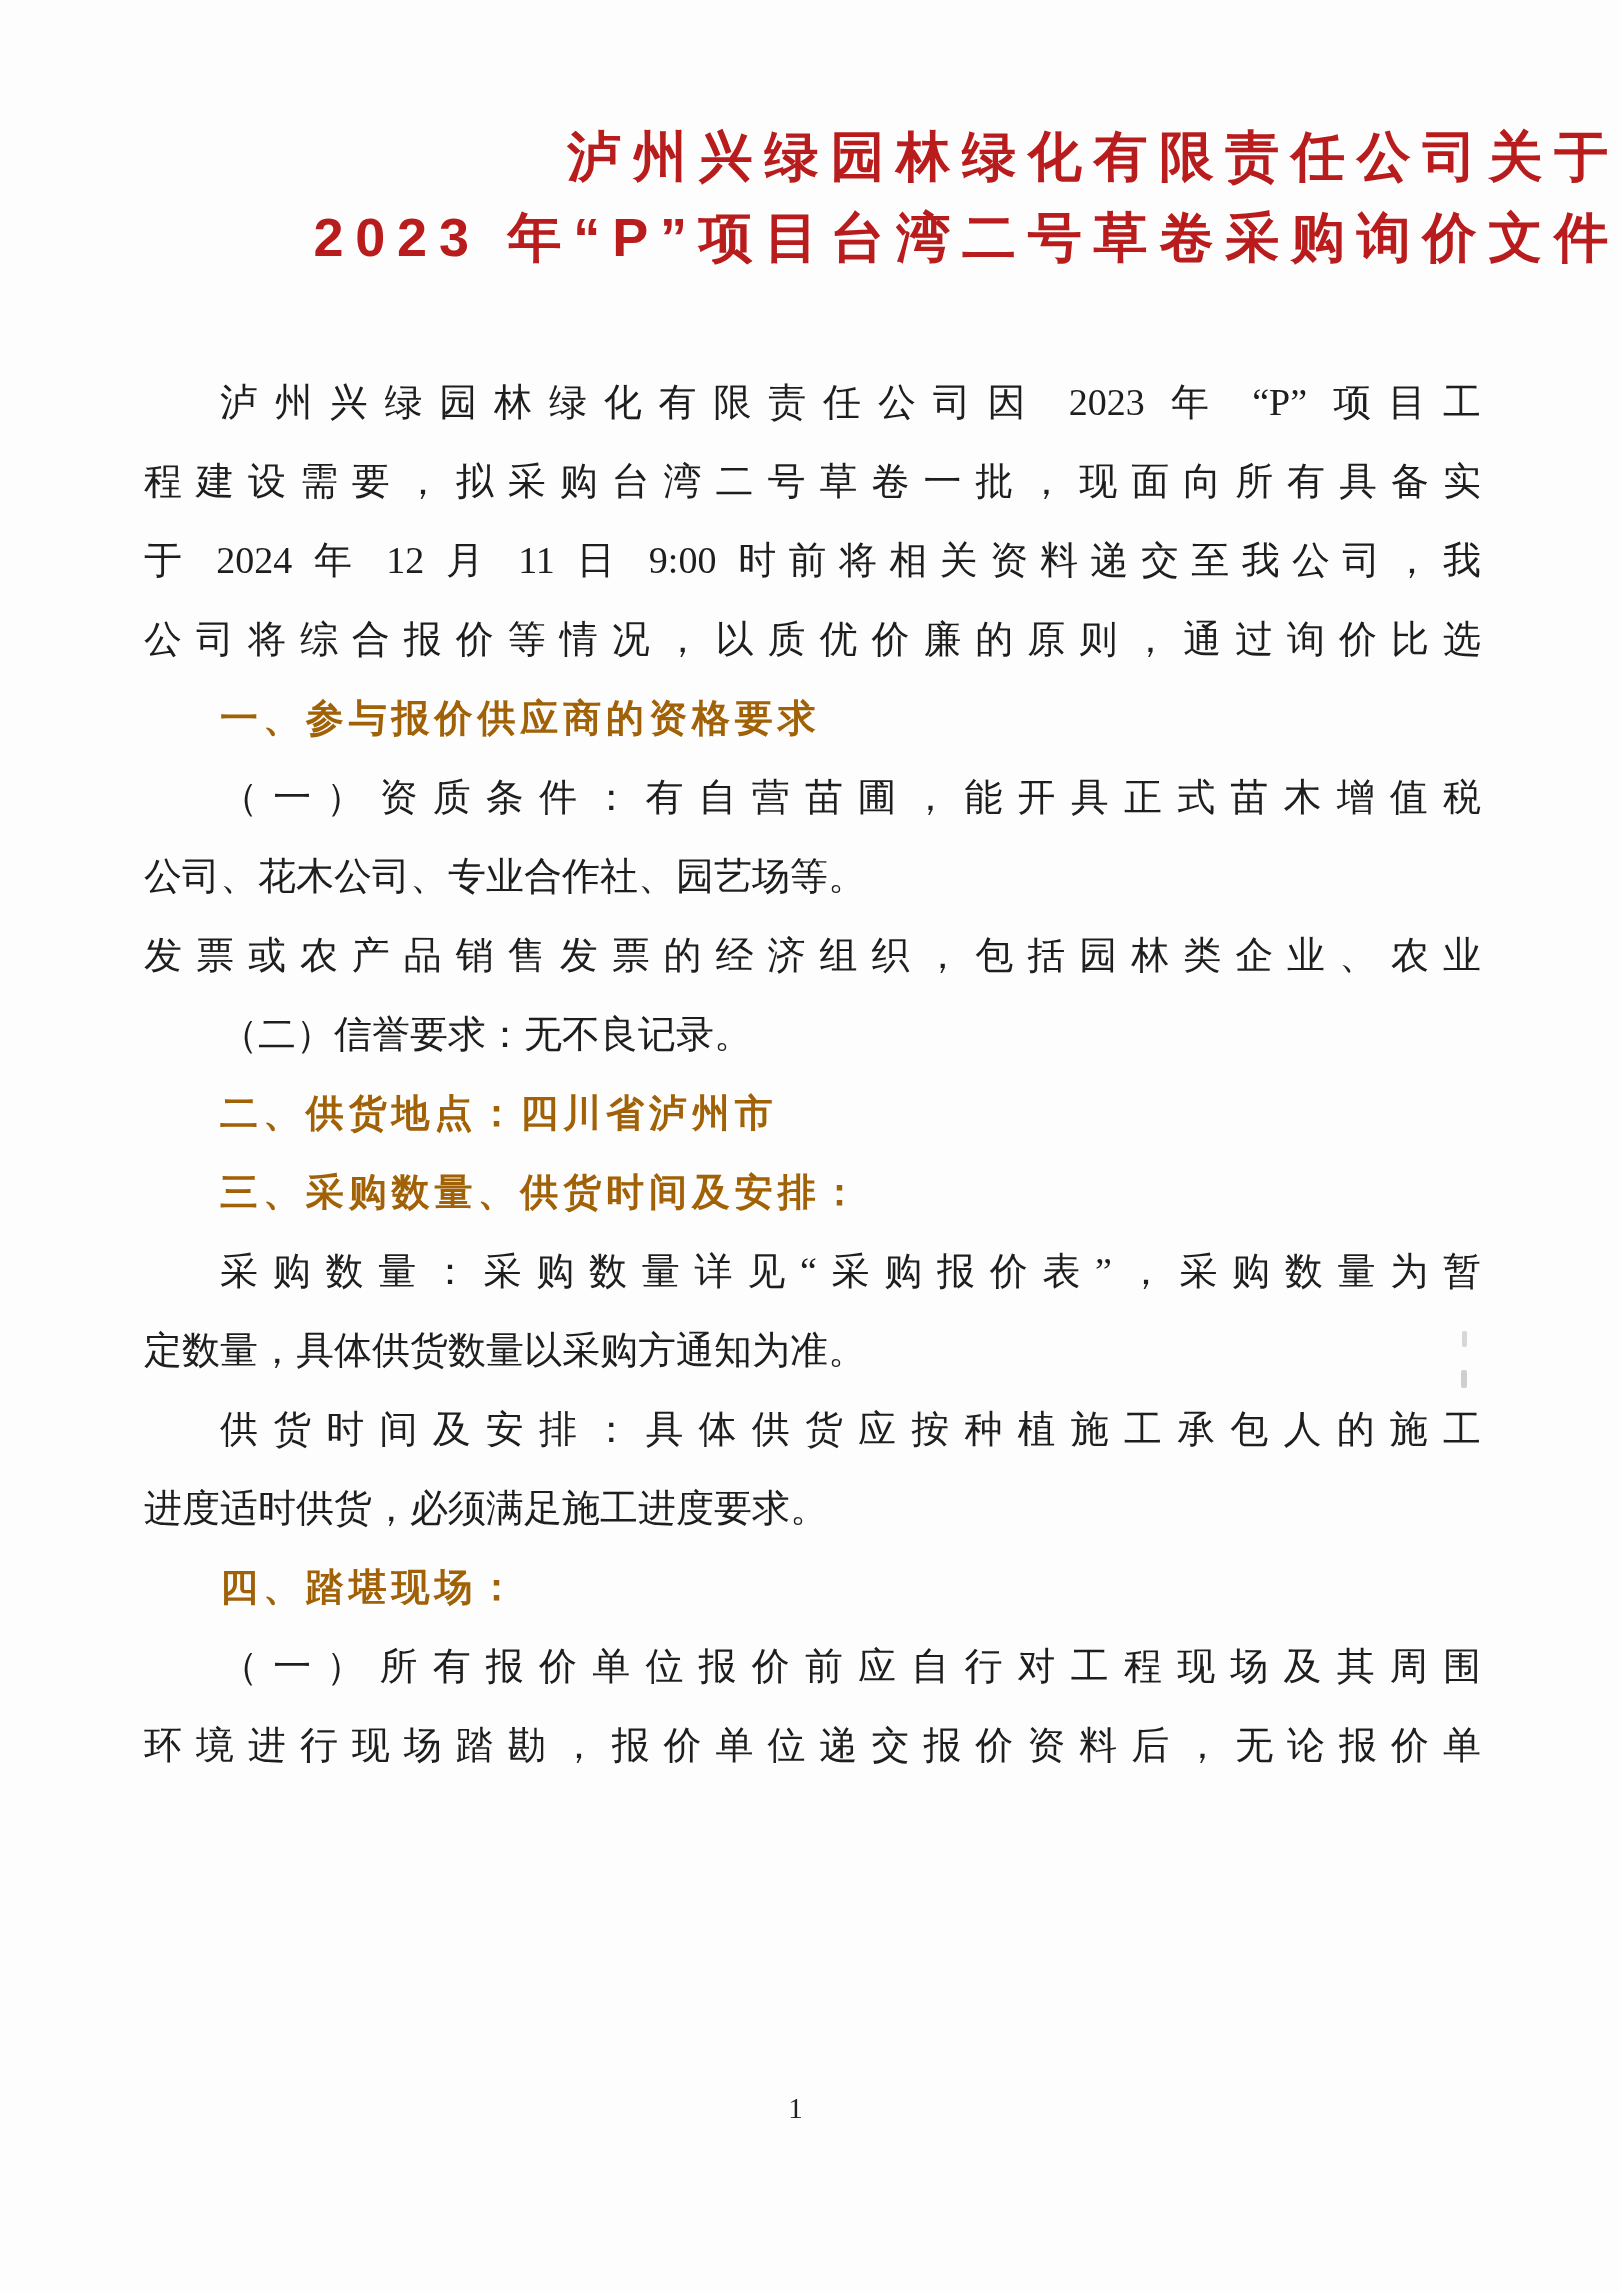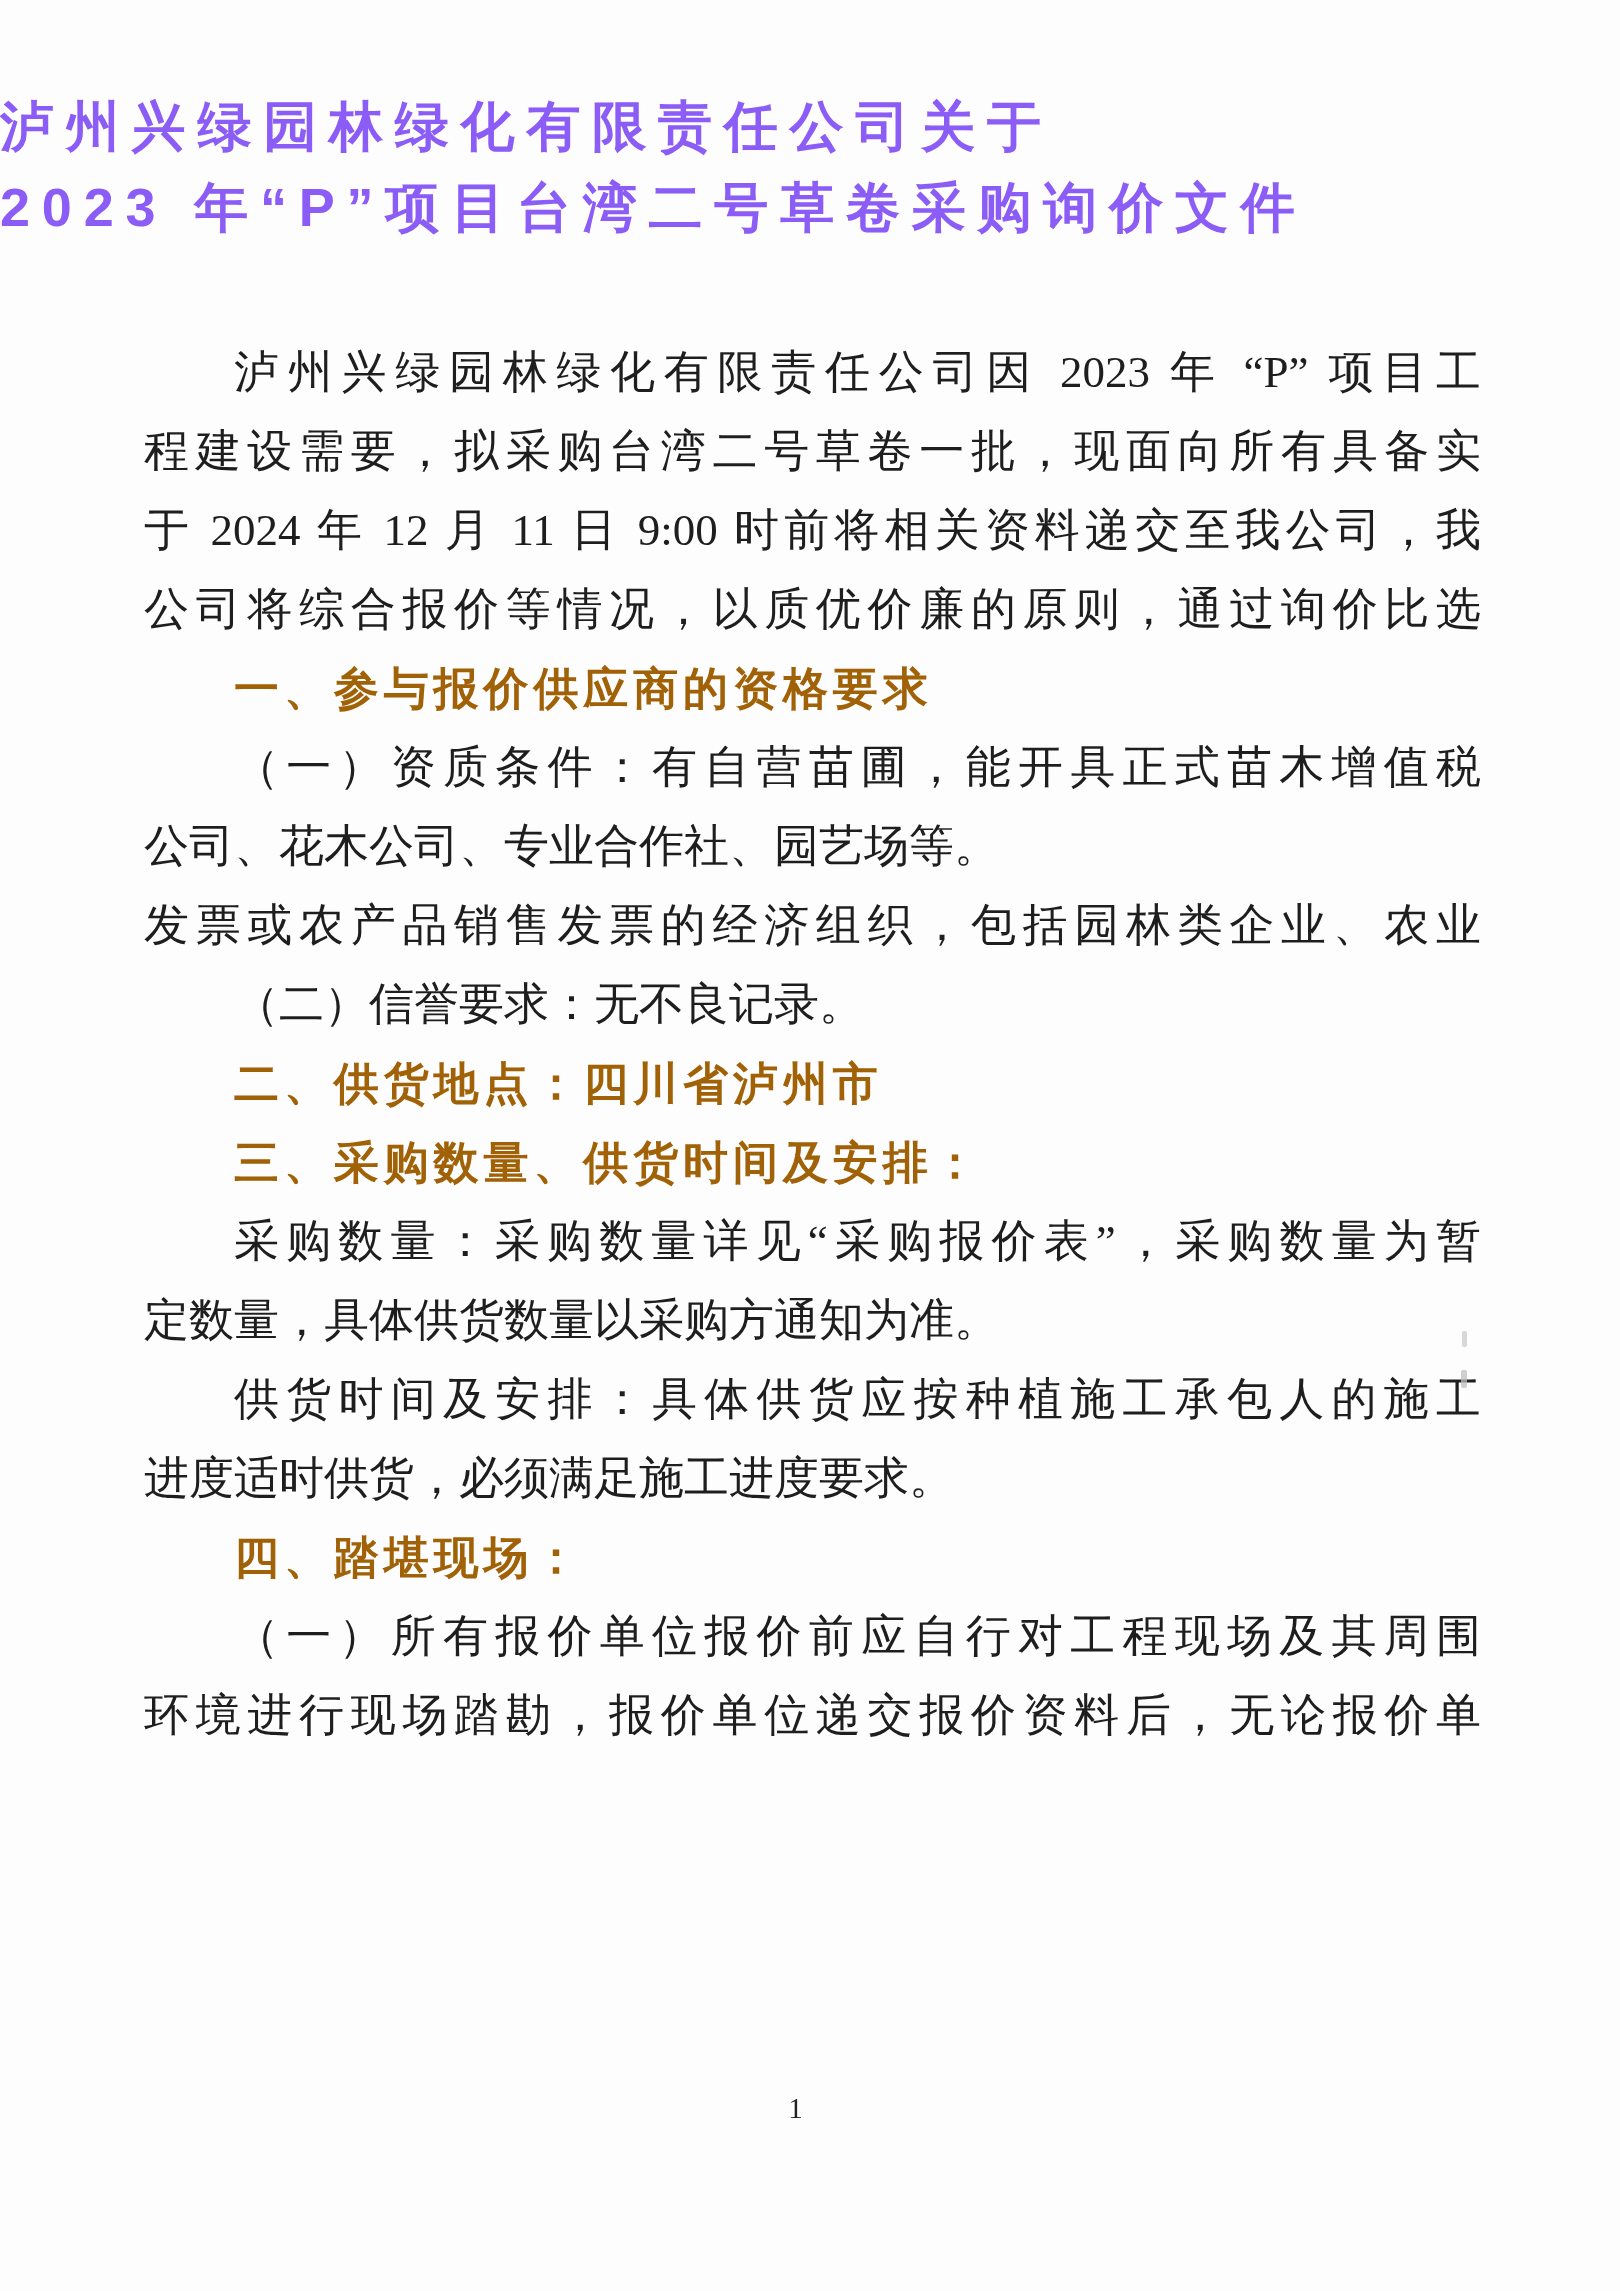--- a/index.html
+++ b/index.html
@@ -11,35 +11,35 @@
     position: relative;
     width: 1620px;
     height: 2292px;
     margin: 0 auto;
     background: #fdfdfd;
     overflow: hidden;
     color: #1c1c1c;
     font-family: "Liberation Serif", "DejaVu Serif", serif;
   }
   .title {
-    padding-top: 86px;
-    text-align: left;
+    padding-top: 116px;
+    text-align: right;
     font-family: "Liberation Sans", "DejaVu Sans", sans-serif;
     font-weight: bold;
     font-size: 54px;
     line-height: 81px;
     letter-spacing: 11.8px;
-    color: #8b5cf6;
+    color: #b91c1c;
   }
   .title .title-line { white-space: nowrap; }
   .doc-body {
     margin-top: 85px;
     margin-left: 144px;
     width: 1337px;
-    font-size: 45px;
+    font-size: 38px;
     line-height: 79px;
     color: #1e1e1e;
   }
   .line {
     width: 100%;
     white-space: nowrap;
   }
   .just {
     white-space: normal;
     text-align: justify;

